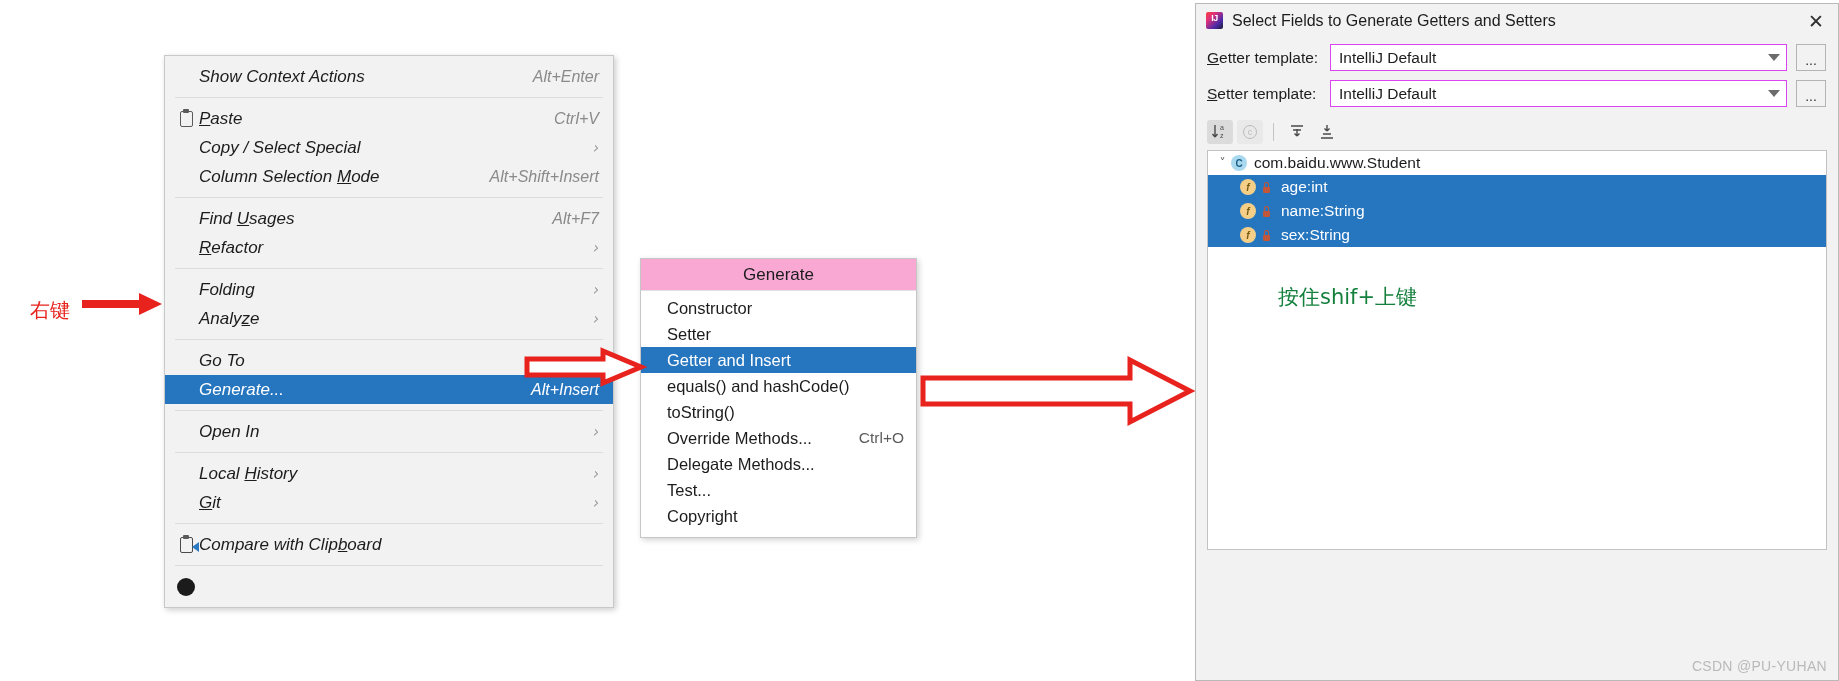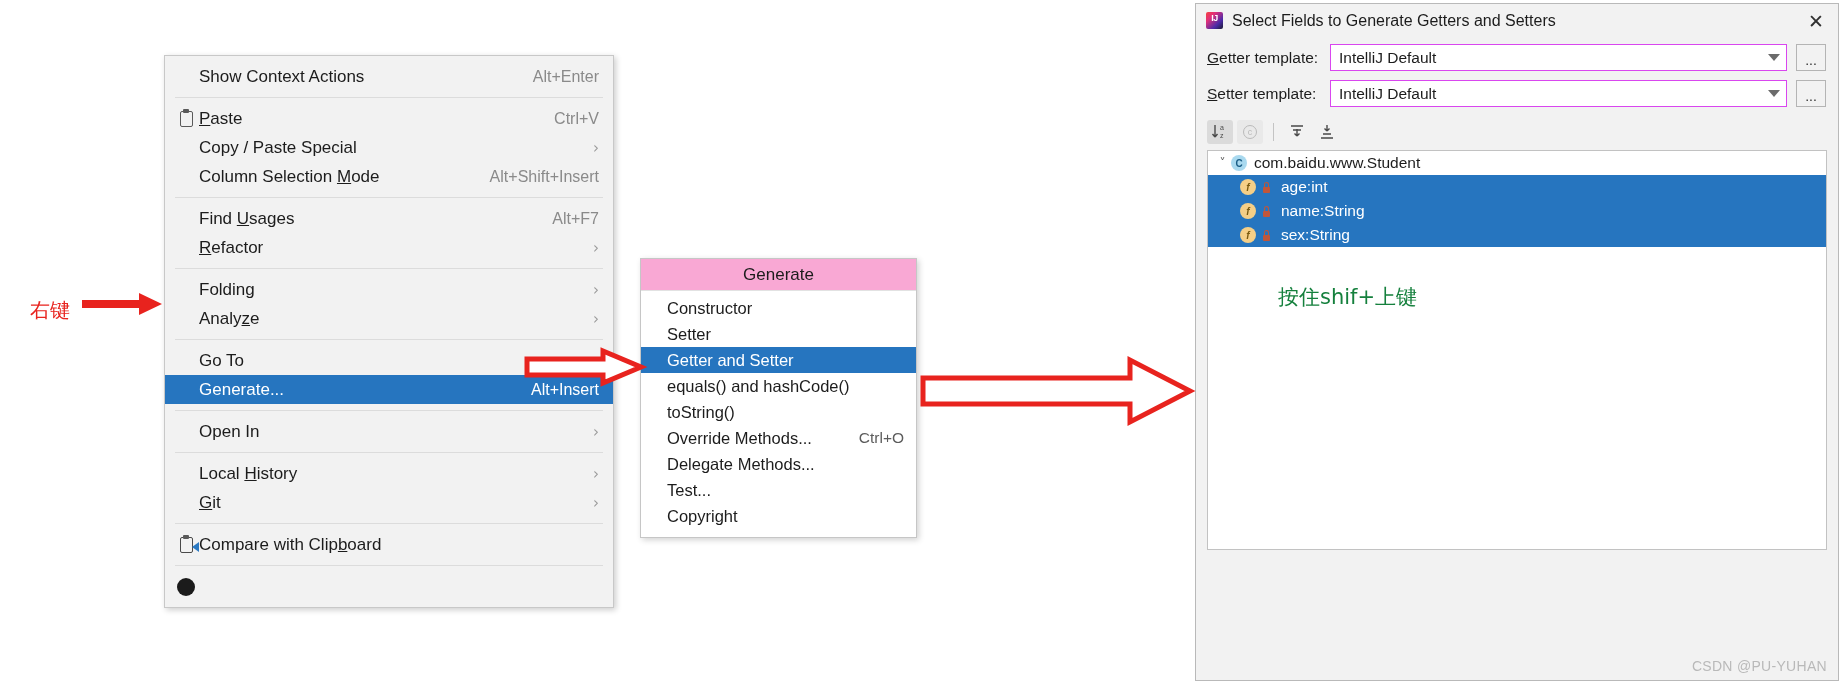--- a/index.html
+++ b/index.html
@@ -22,20 +22,21 @@
   
   #context-menu {
     left: 164px;
     top: 55px;
     width: 450px;
     background: #f2f2f2;
     border: 1px solid #c8c8c8;
     box-shadow: 2px 2px 6px rgba(0,0,0,.20);
     padding: 6px 0 6px 0;
     box-sizing: border-box;
+    font-style: italic;
   }
   .cm-row {
     position: relative;
     display: flex;
     align-items: center;
     height: 29px;
     padding: 0 14px 0 8px;
     box-sizing: border-box;
     font-size: 17px;
     color: #1c1c1c;
@@ -407,21 +408,21 @@
     <span class="cm-icon">
         <span class="clip"></span>
       </span>
     <span class="cm-label"><u>P</u><span></span>aste</span>
     <span class="cm-spacer"></span>
     <span class="cm-shortcut">Ctrl+V</span>
   </div>
 
   <div class="cm-row">
     <span class="cm-icon"></span>
-    <span class="cm-label">Copy / Paste Special</span>
+    <span class="cm-label">Copy / Select Special</span>
     <span class="cm-spacer"></span>
     <span class="cm-arrow">›</span>
   </div>
 
   <div class="cm-row">
     <span class="cm-icon"></span>
     <span class="cm-label">Column Selection <u>M</u>ode</span>
     <span class="cm-spacer"></span>
     <span class="cm-shortcut">Alt+Shift+Insert</span>
   </div>
@@ -523,21 +524,21 @@
 <div class="abs" id="generate-popup">
   <div id="generate-title">Generate</div>
   <div class="gen-list">
     <div class="gen-row">
       <span>Constructor</span>
     </div>
     <div class="gen-row">
       <span>Setter</span>
     </div>
     <div class="gen-row selected">
-      <span>Getter and Setter</span>
+      <span>Getter and Insert</span>
     </div>
     <div class="gen-row">
       <span>equals() and hashCode()</span>
     </div>
     <div class="gen-row">
       <span>toString()</span>
     </div>
     <div class="gen-row">
       <span>Override Methods...</span>
       <span class="gen-sc">Ctrl+O</span>

